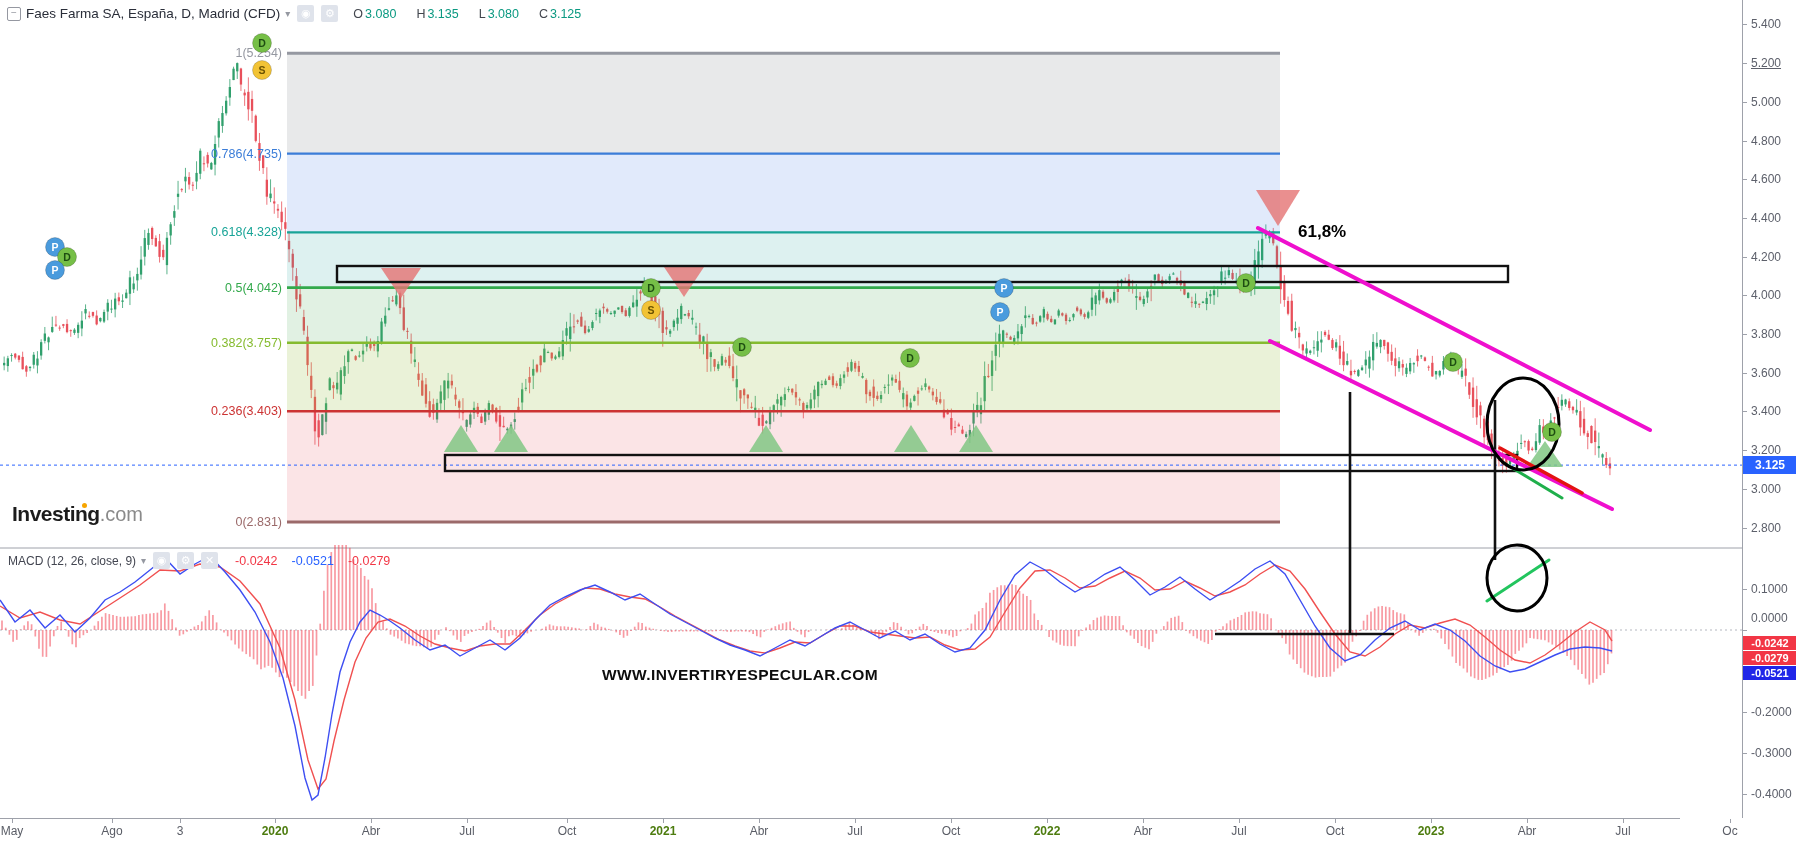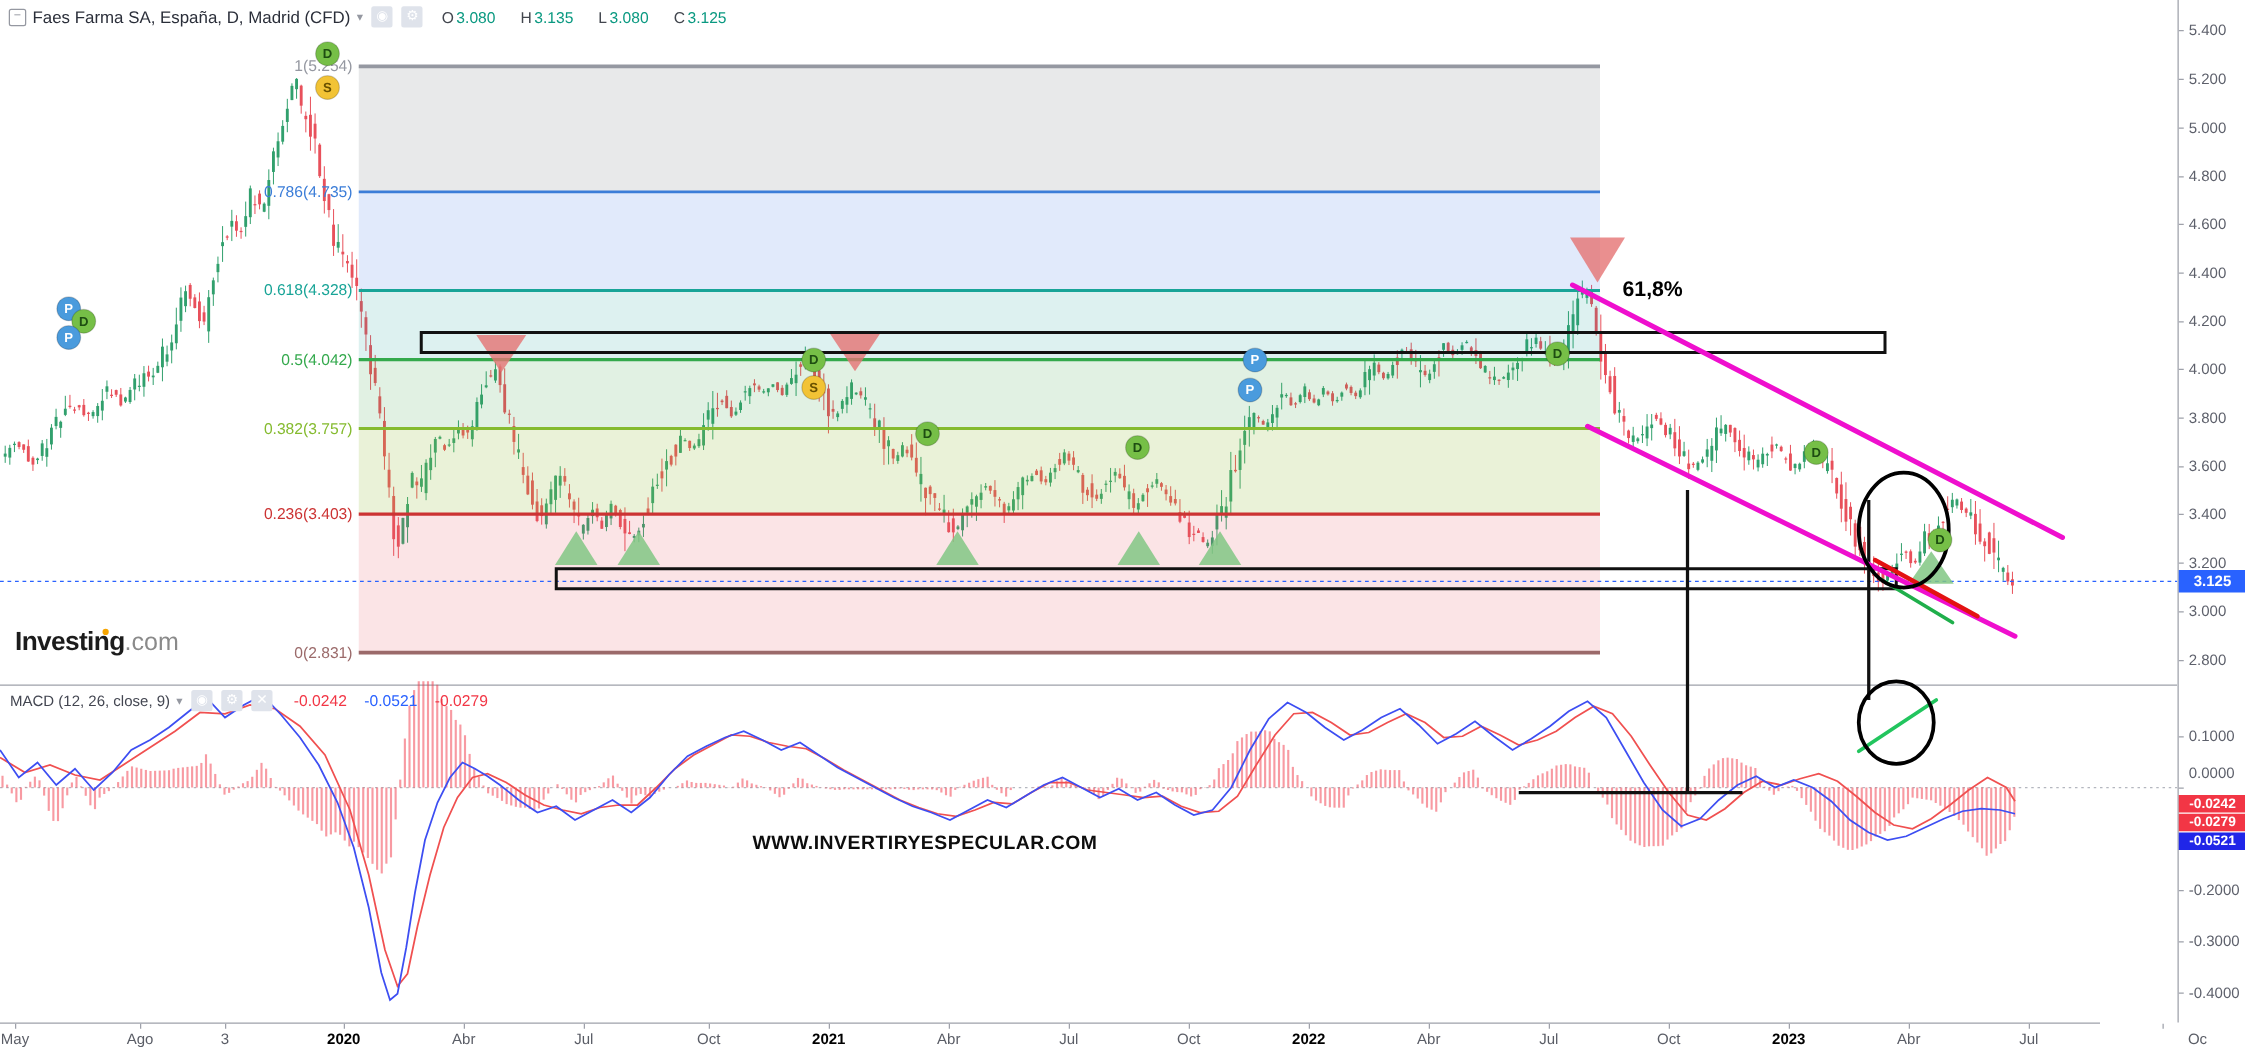--- a/index.html
+++ b/index.html
@@ -20,21 +20,21 @@
   .logo span{font-size:20px;color:#8a8a8a;}
   .logo .dot{position:absolute;left:70px;top:1px;width:5px;height:5px;border-radius:50%;background:#f7a500;}
   .watermark{position:absolute;left:480px;top:666px;width:520px;text-align:center;z-index:25;
              font-size:15.5px;font-weight:bold;color:#0d0d0d;letter-spacing:.4px;}
   .raxis{position:absolute;left:1742px;top:0;width:54px;height:818px;border-left:1px solid #9ea1aa;background:#fff;z-index:20;}
   .raxis .lbl{position:absolute;left:8px;font-size:12px;color:#5d606b;white-space:nowrap;}
   .raxis .tick{position:absolute;left:0;width:4px;height:1px;background:#9ea1aa;}
   .badge{position:absolute;left:0px;width:54px;text-align:center;font-size:12px;font-weight:bold;color:#fff;z-index:22;}
   .taxis{position:absolute;left:0;top:818px;width:1680px;height:24px;border-top:1px solid #9ea1aa;background:#fff;z-index:20;}
   .taxis .lbl{position:absolute;top:5px;font-size:12px;color:#5a5d66;transform:translateX(-50%);white-space:nowrap;}
-  .taxis .lbl.b{font-weight:bold;color:#000000;}
+  .taxis .lbl.b{font-weight:bold;color:#4d7c0f;}
   .taxis .tick{position:absolute;top:0;width:1px;height:4px;background:#9ea1aa;}
 </style>
 </head>
 <body>
 
 <div id="app">
 
   <svg id="chart" width="1742" height="818">
       <g>
         <line x1="4.15" y1="356.5510426274568" x2="4.15" y2="370.29220798807285" stroke="#31a06d" stroke-width="0.8"></line>
@@ -1486,21 +1486,21 @@
     <b>Investing</b><span>.com</span>
     <i class="dot"></i>
   </div>
 
   <div class="watermark">WWW.INVERTIRYESPECULAR.COM</div>
 
   <div class="raxis" id="raxis">
       <div class="tick" style="top: 24.4px;"></div>
       <div class="lbl" style="top: 17.4px;">5.400</div>
       <div class="tick" style="top: 63.1px;"></div>
-      <div class="lbl" style="top: 56.1px;">5.200</div>
+      <div class="lbl" style="top: 56.1px; text-decoration: underline;">5.200</div>
       <div class="tick" style="top: 101.8px;"></div>
       <div class="lbl" style="top: 94.8px;">5.000</div>
       <div class="tick" style="top: 140.5px;"></div>
       <div class="lbl" style="top: 133.5px;">4.800</div>
       <div class="tick" style="top: 179.2px;"></div>
       <div class="lbl" style="top: 172.2px;">4.600</div>
       <div class="tick" style="top: 217.9px;"></div>
       <div class="lbl" style="top: 210.9px;">4.400</div>
       <div class="tick" style="top: 256.6px;"></div>
       <div class="lbl" style="top: 249.6px;">4.200</div>
@@ -1565,15 +1565,15 @@
       <div class="lbl" style="left: 1239px;">Jul</div>
       <div class="tick" style="left: 1335px;"></div>
       <div class="lbl" style="left: 1335px;">Oct</div>
       <div class="tick" style="left: 1431px;"></div>
       <div class="lbl b" style="left: 1431px;">2023</div>
       <div class="tick" style="left: 1527px;"></div>
       <div class="lbl" style="left: 1527px;">Abr</div>
       <div class="tick" style="left: 1623px;"></div>
       <div class="lbl" style="left: 1623px;">Jul</div>
       <div class="tick" style="left: 1730px;"></div>
-      <div class="lbl" style="left: 1730px; margin-left: 28px;">Oc</div>
+      <div class="lbl" style="left: 1730px;">Oc</div>
     </div>
 </div>
 
 </body></html>

